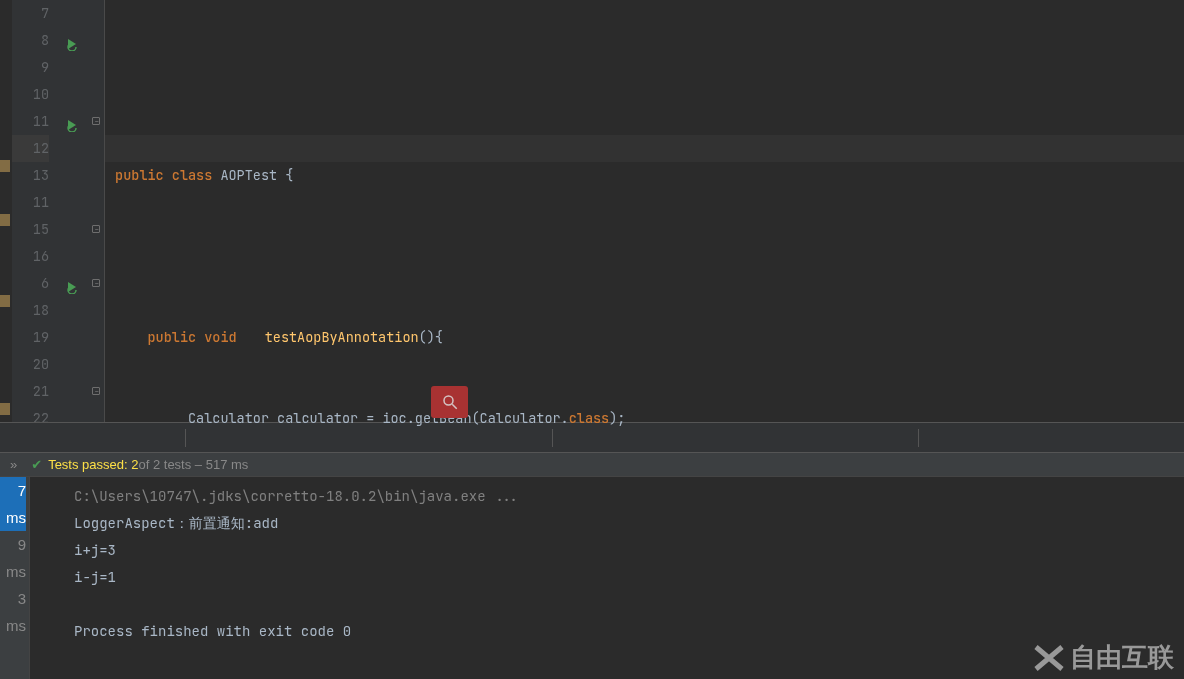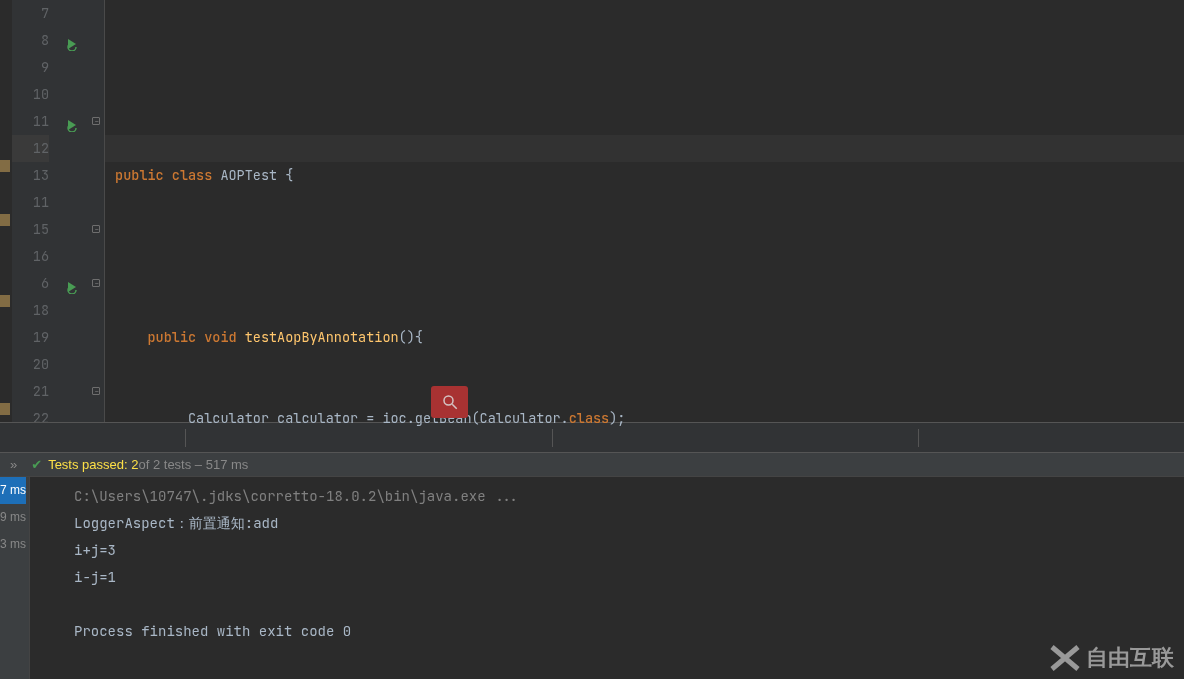--- a/index.html
+++ b/index.html
@@ -93,21 +93,21 @@
     background:#323232;
     z-index:0;
   }
   .current-line-gutter {
     background: #3a3a3a !important;
   }
   .code-col .line > span { position: relative; z-index: 1; text-align: center; }
   .kw { color: #cc7832; font-weight: 500; }
   .cls { color: #a9b7c6; }
   .ann { color: #bbb529; }
-  .method-decl { color: #ffc66d; }
+  .method-decl { color: #ffc66d; margin-left: 20px; }
   .str { color: #6a8759; }
   .num { color: #6897bb; }
   .paramhint { color: #787878; background: #393939; border-radius:3px; padding:0 2px; font-size:12px;}
   .punct { color:#cc7832;}
   .white{color:#a9b7c6;}
   .red-square{
     position:absolute;
     left:326px; top:386px;
     width:37px;height:32px;
     background:#a83232;
@@ -144,21 +144,21 @@
     height:203px;
     background:#2b2b2b;
     font-size:14px;
     line-height:27px;
     border-top:1px solid #444;
   }
   .tree-col{
     width:30px;
     background:#3c3f41;
     color:#888;
-    font-size:12px;
+    font-size:15px;
     font-family:sans-serif;
     line-height:27px;
     text-align:right;
     padding-right:3px;
     border-right:1px solid #444;
   }
   .tree-col .active{background:#1d6fb8;color:#fff;display:block;}
   .console-body{
     flex:1;
     padding:6px 0 0 14px;
@@ -169,21 +169,21 @@
   .console-gray{color:#808080;}
   .watermark{
     position:absolute;
     right:10px;bottom:8px;
     color:#777;
     font-family:sans-serif;
     text-align:right;
     pointer-events:none;
   }
   .watermark .big{
-    font-size:22px;font-weight:bold;color:#999;
+    font-size:26px;font-weight:bold;color:#999;
     display:flex;align-items:center;gap:6px;justify-content:flex-end;
   }
   .watermark .small{font-size:11px;color:#777;}
 </style>
 </head>
 <body>
 
 <div class="editor">
   <div class="left-gutter-stripe">
     <div class="gutter-mark gutter-left-line5"></div>

